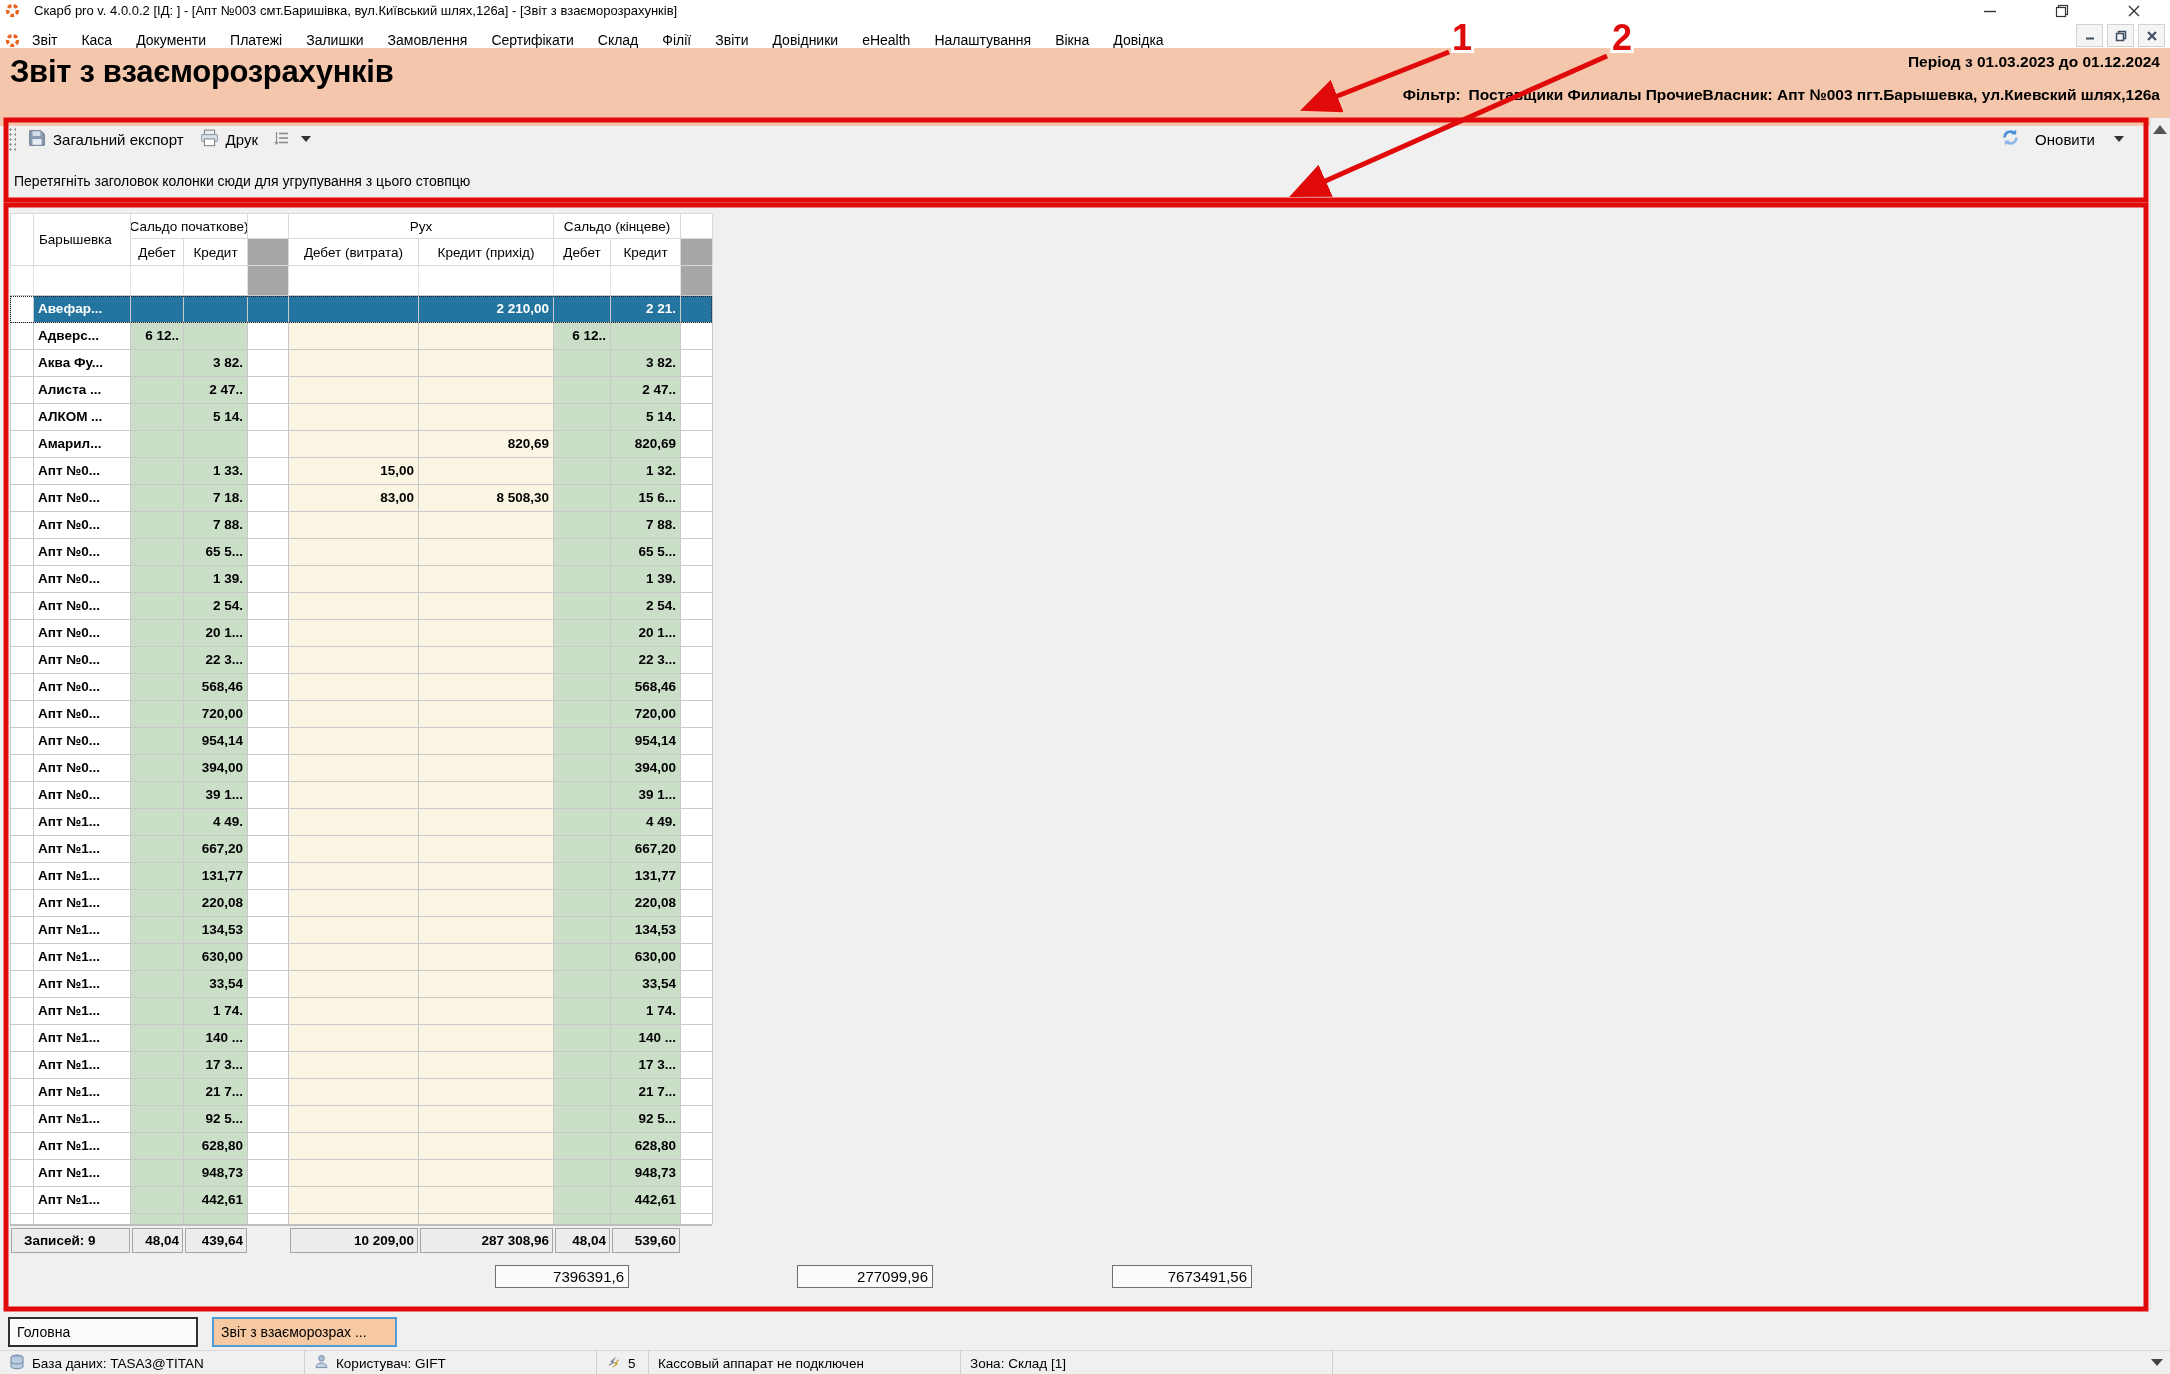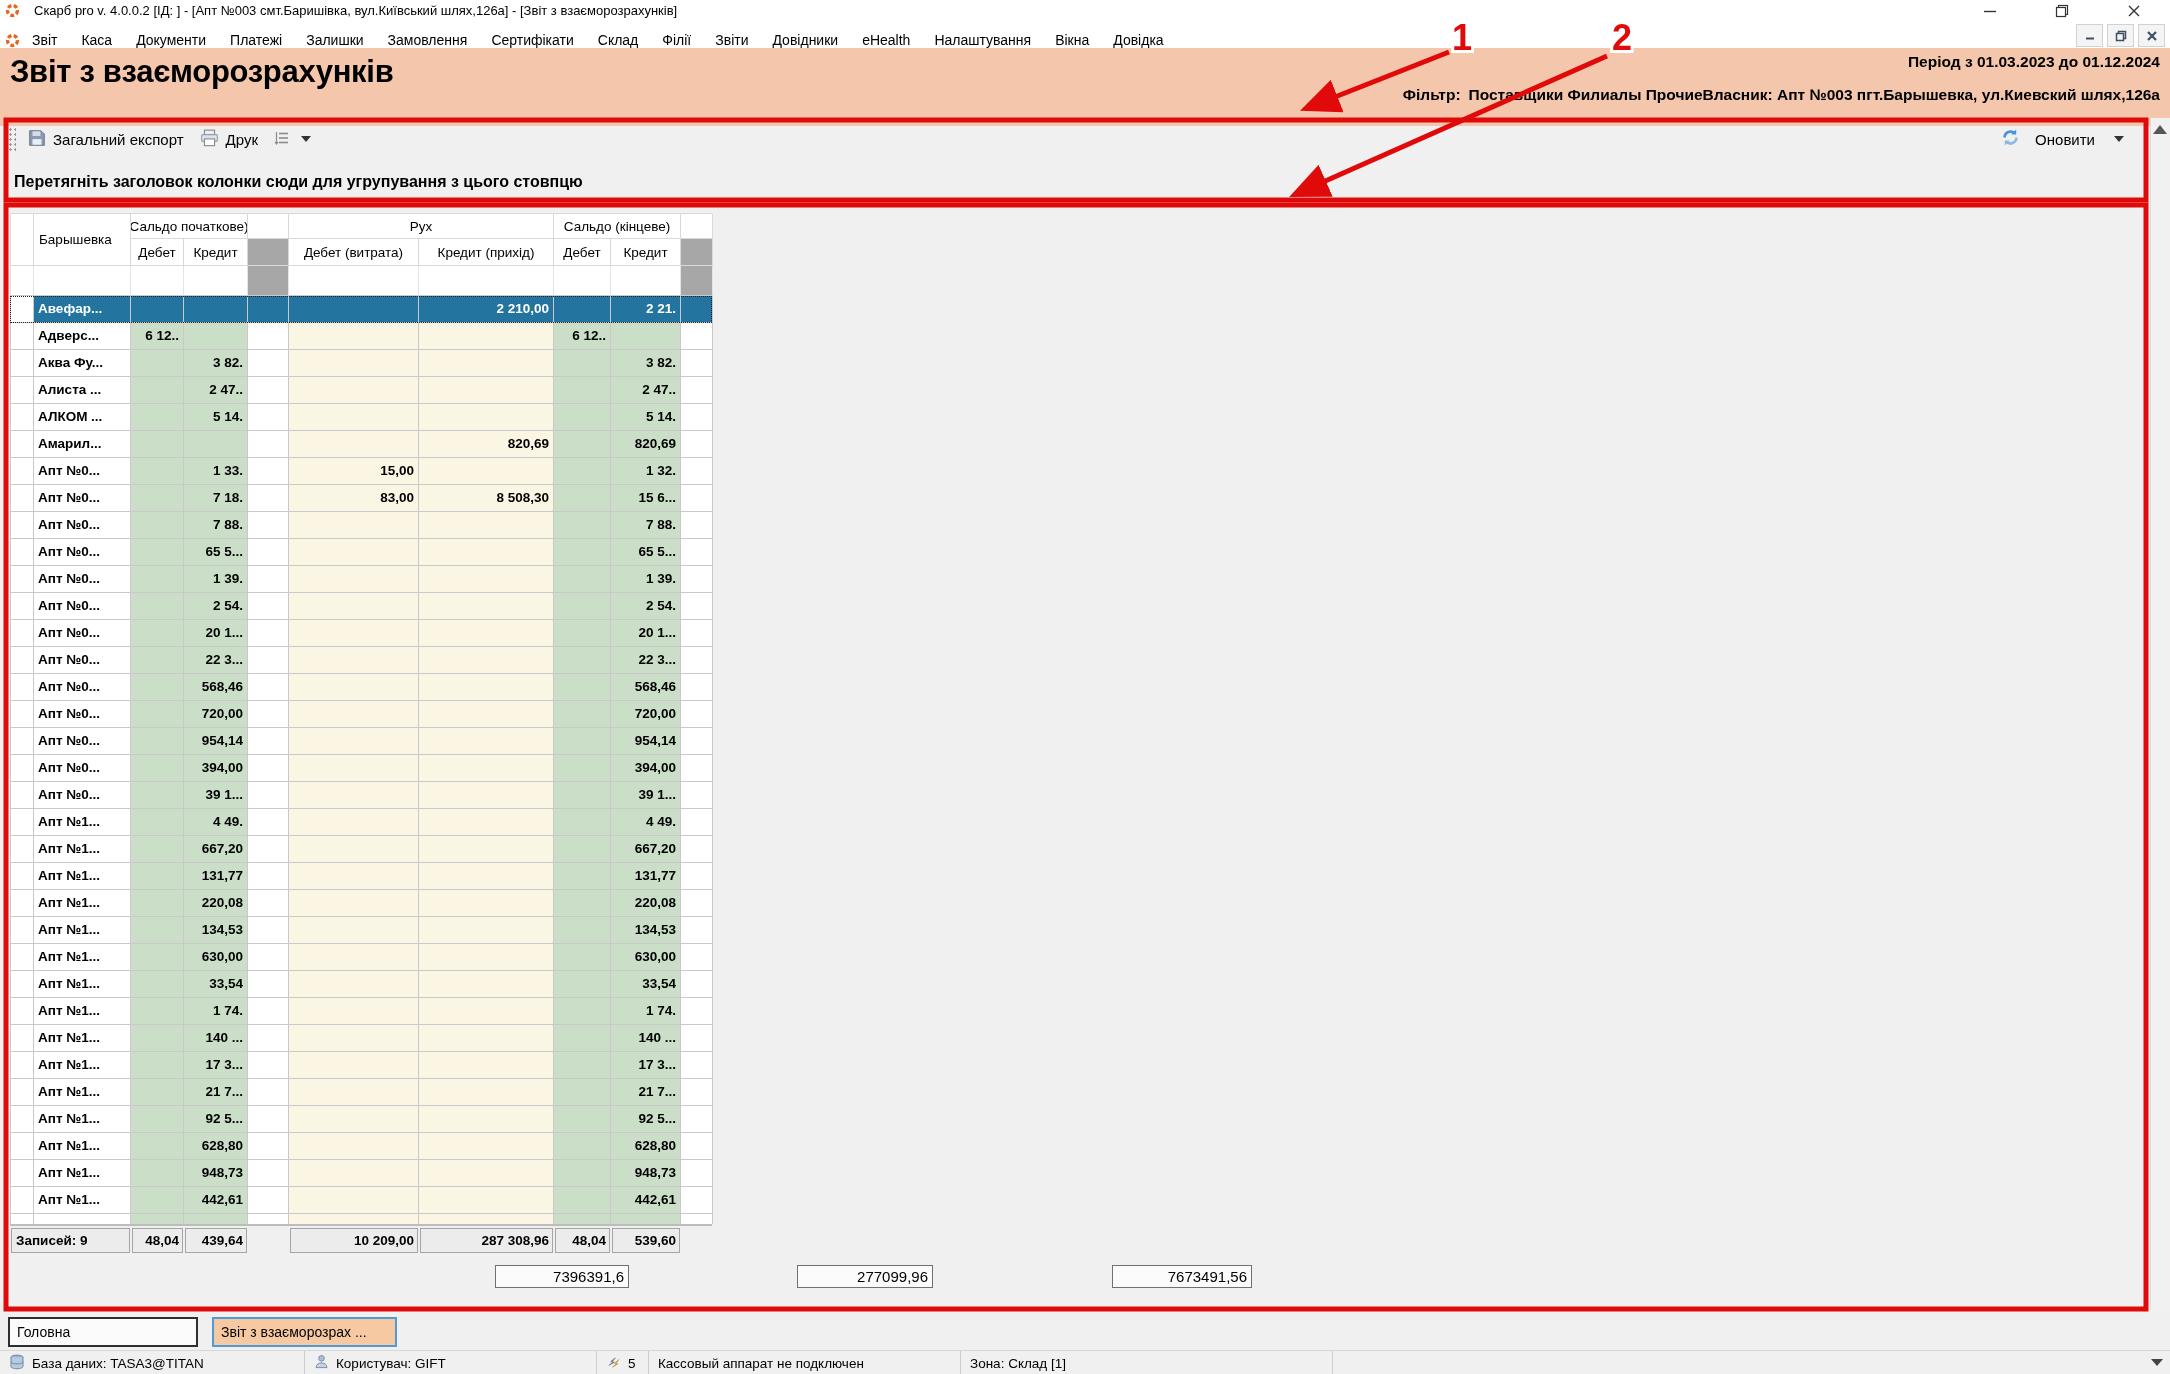--- a/index.html
+++ b/index.html
@@ -24,21 +24,21 @@
   .period{position:absolute;right:10px;top:5px;font-size:15.5px;font-weight:bold}
   .filterline{position:absolute;right:10px;top:38px;font-size:15.5px;font-weight:bold}
   .filterline .flabel{margin-right:8px}
   
   .toolbar{position:absolute;left:8px;top:124px;width:2132px;height:30px;display:flex;align-items:center;font-size:15px}
   .grip{width:8px;height:24px;margin-right:12px;background-image:radial-gradient(circle,#9a9a9a 1.2px,transparent 1.4px);background-size:5px 5px}
   .tbtn{display:flex;align-items:center;gap:7px;margin-right:16px;cursor:default}
   .refreshbtn{margin-left:auto;display:flex;align-items:center;gap:15px}
   .caret-down{width:0;height:0;border-left:5px solid transparent;border-right:5px solid transparent;border-top:6px solid #333;margin-left:4px}
   
-  .grouppanel{position:absolute;left:14px;top:173px;font-size:16px;font-weight:bold}
+  .grouppanel{position:absolute;left:14px;top:173px;font-size:14px;font-weight:normal}
   
   .tableWrap{position:absolute;left:10px;top:213px;width:702px}
   .gridcols{display:grid;grid-template-columns:23px 97px 53px 64px 41px 130px 135px 57px 70px 32px}
   .thead{grid-template-rows:25px 27px;background:#fff;border-top:1px solid #d9d9d9;border-left:1px solid #d9d9d9}
   .hc{background:#fff;border-right:1px solid #d9d9d9;border-bottom:1px solid #d9d9d9;font-size:13.5px;display:flex;align-items:center;justify-content:center;overflow:hidden;white-space:nowrap}
   .hname{justify-content:flex-start;padding-left:5px}
   .hgray{background:#a7a7a7}
   .strip{height:30px;border-left:1px solid #e0e0e0}
   .sc{background:#fff;border-right:1px solid #e3e3e3;border-bottom:1px solid #c9c9c9}
   .scgray{background:#a7a7a7}
@@ -48,21 +48,21 @@
   .cell.c{background:#fbf6e3}
   .cell.num,.cell.g,.cell.c{text-align:right;padding-right:4px}
   .cell.name{padding-left:4px;text-align:left}
   .trow.sel{outline:1px dotted #222;outline-offset:-1px}
   .trow.sel .cell:not(.ind){background:#2474a0;color:#fff}
   .tailstrip{height:10px;border-left:1px solid #c9c9c9}
   .ts{border-right:1px solid #c9c9c9}
   .ts.g{background:#cadec8}.ts.c{background:#fbf6e3}.ts.w{background:#fff}
   .tfoot{display:grid;grid-template-columns:121px 53px 64px 41px 130px 135px 57px 70px 31px;height:29px;background:#f0f0f0;border-top:2px solid #bdbdbd}
   .fp{background:#ececec;border:1px solid #a5a5a5;margin:2px 1px;font-weight:bold;font-size:13.5px;display:flex;align-items:center;justify-content:flex-end;padding-right:3px;overflow:hidden;white-space:nowrap}
-  .fl{justify-content:flex-start;padding-left:4px}
+  .fl{justify-content:flex-start;padding-left:12px}
   .fe{background:transparent;border:none}
   
   .sumbox{position:absolute;top:1265px;height:21px;background:#fbfbfb;border:1px solid #707070;font-size:15px;display:flex;align-items:center;justify-content:flex-end;padding-right:4px}
   
   .vscroll{position:absolute;left:2150px;top:118px;width:20px;height:1192px;background:#f1f1f1;border-left:1px solid #dcdcdc}
   .vs-up{position:absolute;left:2153px;top:125px;width:0;height:0;border-left:7px solid transparent;border-right:7px solid transparent;border-bottom:9px solid #555}
   
   .tabbar{position:absolute;left:0;top:1315px;width:2170px;height:35px;background:#f0f0f0}
   .tab{position:absolute;top:2px;height:30px;box-sizing:border-box;display:flex;align-items:center;padding-left:7px;font-size:14px;white-space:nowrap}
   .tab-home{left:8px;width:190px;background:#fbfbfb;border:2px solid #2f2f2f}

